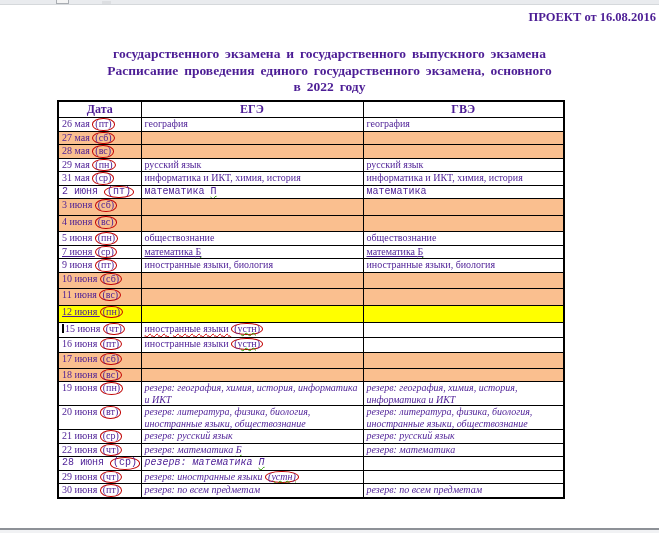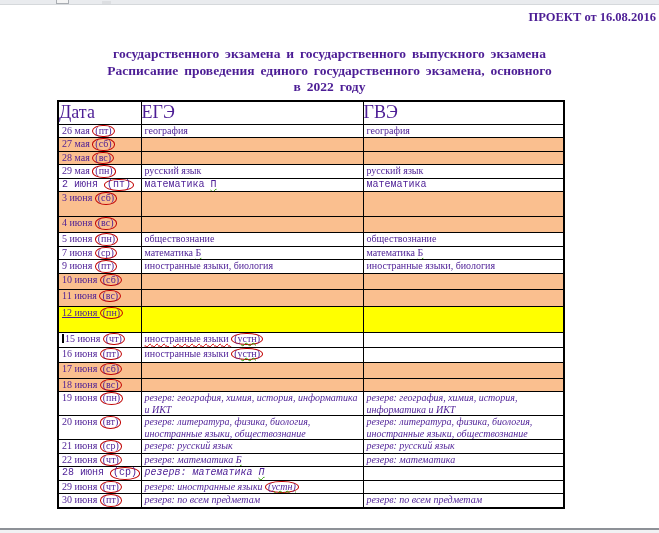--- a/index.html
+++ b/index.html
@@ -20,21 +20,21 @@
   
   .stamp{position:absolute;top:10px;right:44px;font-weight:bold;font-size:12.5px;}
   
   .title{position:absolute;left:42px;top:46px;width:575px;text-align:center;font-weight:bold;
          font-size:13.5px;line-height:16.5px;word-spacing:2.5px;}
   
   table.sched{position:absolute;left:57px;top:100px;width:506px;border-collapse:collapse;
               table-layout:fixed;border:2px solid #000;}
   table.sched th,table.sched td{border:1px solid #000;padding:0 3px;font-size:10px;
               line-height:1.15;vertical-align:top;text-align:left;overflow:hidden;}
-  table.sched th{font-size:18px;font-weight:normal;text-align:left;padding:1px 0;line-height:1.1;}
+  table.sched th{font-size:12px;font-weight:bold;text-align:center;padding:1px 0;line-height:1.1;}
   col.c-date{width:83px;} col.c-ege{width:222px;} col.c-gve{width:201px;}
   td.date-cell{white-space:nowrap;padding-left:2px;}
   .it{font-style:italic;}
   .circ{display:inline-block;border:1px solid #c00000;border-radius:50%;padding:0 2px;line-height:1.05;}
   .ug{text-decoration-line:underline;text-decoration-style:wavy;text-decoration-color:#2e9b00;
       text-decoration-thickness:1px;text-underline-offset:1px;}
   .ur{text-decoration-line:underline;text-decoration-style:wavy;text-decoration-color:#d00000;
       text-decoration-thickness:1px;text-underline-offset:1px;}
   .circ.ug{text-underline-offset:0px;}
   .caret{display:inline-block;width:2px;height:9px;background:#000;margin-right:1px;vertical-align:-1px;}
@@ -86,61 +86,66 @@
         <tr style="background: rgb(250, 191, 143); height: 11px;">
           <td class="date-cell">28 мая <span class="circ">(вс)</span></td>
           <td></td>
           <td></td>
         </tr>
         <tr style="height: 11px;">
           <td class="date-cell">29 мая <span class="circ">(пн)</span></td>
           <td><span>русский язык</span></td>
           <td><span>русский язык</span></td>
         </tr>
+        <tr style="height: 11px;">
+          <td class="date-cell">31 мая <span class="circ">(ср)</span></td>
+          <td><span>информатика и ИКТ, химия, история</span></td>
+          <td><span>информатика и ИКТ, химия, история</span></td>
+        </tr>
         <tr style="height: 12px; font-family: Liberation Mono, monospace;">
           <td class="date-cell">2 июня <span class="circ">(пт)</span></td>
           <td><span>математика </span><span class="ug">П</span></td>
           <td><span>математика</span></td>
         </tr>
-        <tr style="background: rgb(250, 191, 143); height: 25px;">
+        <tr style="background: rgb(250, 191, 143); height: 17px;">
           <td class="date-cell">3 июня <span class="circ">(сб)</span></td>
           <td></td>
           <td></td>
         </tr>
         <tr style="background: rgb(250, 191, 143); height: 16px;">
           <td class="date-cell">4 июня <span class="circ">(вс)</span></td>
           <td></td>
           <td></td>
         </tr>
         <tr style="height: 13px;">
           <td class="date-cell">5 июня <span class="circ">(пн)</span></td>
           <td><span>обществознание</span></td>
           <td><span>обществознание</span></td>
         </tr>
-        <tr style="height: 11px;">
+        <tr style="height: 11px; text-decoration: underline;">
           <td class="date-cell">7 июня <span class="circ">(ср)</span></td>
           <td><span>математика </span><span class="ug">Б</span></td>
           <td><span>математика </span><span class="ug">Б</span></td>
         </tr>
         <tr style="height: 13px;">
           <td class="date-cell">9 июня <span class="circ">(пт)</span></td>
           <td><span>иностранные языки, биология</span></td>
           <td><span>иностранные языки, биология</span></td>
         </tr>
         <tr style="background: rgb(250, 191, 143); height: 16px;">
           <td class="date-cell">10 июня <span class="circ">(сб)</span></td>
           <td></td>
           <td></td>
         </tr>
         <tr style="background: rgb(250, 191, 143); height: 17px;">
           <td class="date-cell">11 июня <span class="circ">(вс)</span></td>
           <td></td>
           <td></td>
         </tr>
-        <tr style="background: rgb(255, 255, 0); height: 26px; text-decoration: underline;">
+        <tr style="background: rgb(255, 255, 0); height: 17px; text-decoration: underline;">
           <td class="date-cell">12 июня <span class="circ">(пн)</span></td>
           <td></td>
           <td></td>
         </tr>
         <tr style="height: 15px; font-family: Liberation Serif, serif;">
           <td class="date-cell"><span class="caret"></span>15 июня <span class="circ">(чт)</span></td>
           <td><span class="ur">иностранные языки </span><span class="circ ug">(устн)</span></td>
           <td></td>
         </tr>
         <tr style="height: 15px;">

